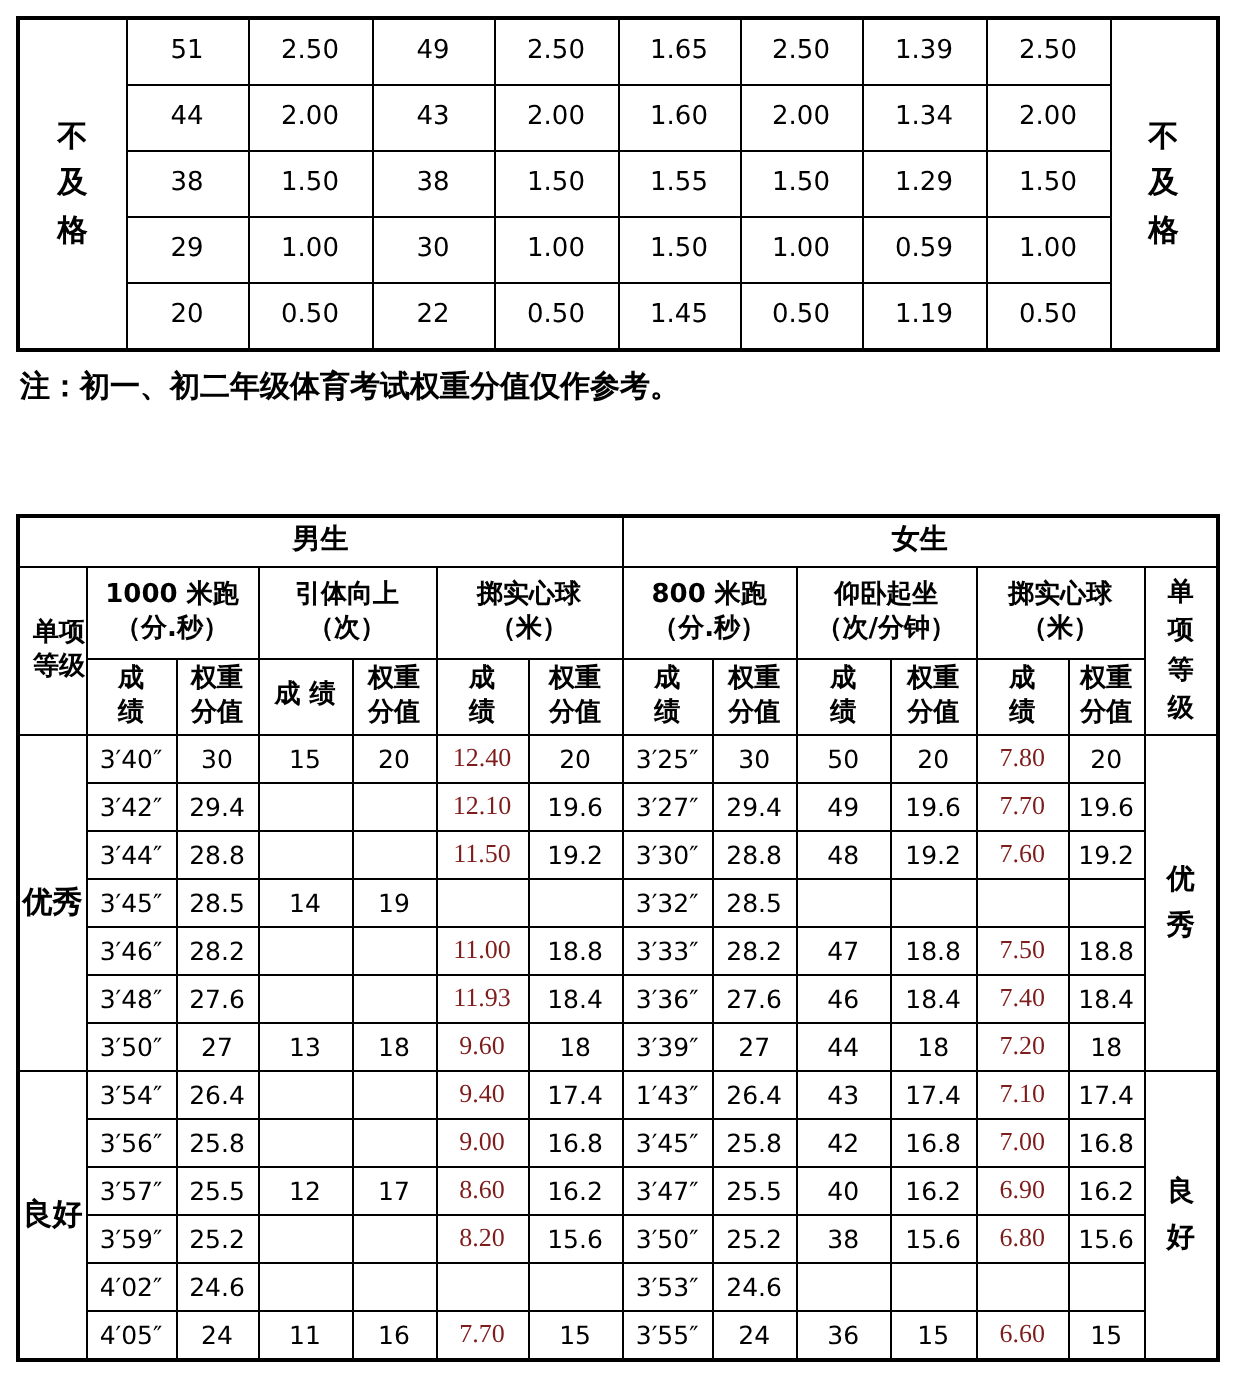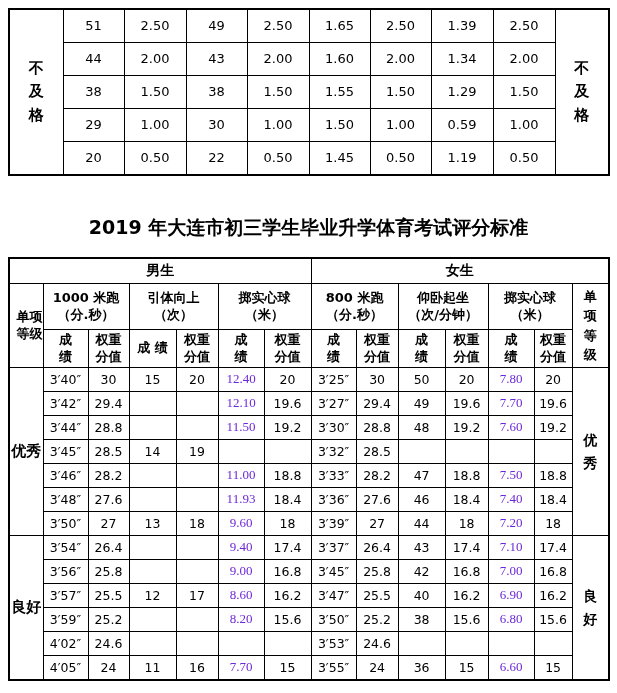--- a/index.html
+++ b/index.html
@@ -40,21 +40,21 @@
   .t2 .gender-row td{height:24px;font-size:14px;}
   .t2 .event-row td{height:45px;font-size:13px;}
   .t2 .sub-row td{height:37px;font-size:13px;}
   .t2 tbody td{height:23px;font-size:12.5px;}
   .t2 .corner{font-size:13px;font-weight:bold;text-align:right;}
   .t2 .corner-vert{font-size:13px;font-weight:bold;line-height:1.5;}
   .t2 .group-label{font-weight:bold;font-size:15px;}
   .t2 .group-label-vert{font-weight:bold;font-size:14px;line-height:1.6;}
   .t2 td.throw-score{
     font-family:"Liberation Serif","DejaVu Serif",serif;
-    color:#6d28d9;font-size:13px;
+    color:#7f1d1d;font-size:13px;
   }
 </style>
 </head>
 <body>
 
 <div class="page">
 
   <table class="t1">
     <colgroup>
       <col style="width:54px">
@@ -121,22 +121,22 @@
           <td>22</td>
           <td>0.50</td>
           <td>1.45</td>
           <td>0.50</td>
           <td>1.19</td>
           <td>0.50</td>
         </tr>
       </tbody>
   </table>
 
-
-  <h2 class="doc-title">2019 年大连市初三学生毕业升学体育考试评分标准</h2>
+  <p class="note">注：初一、初二年级体育考试权重分值仅作参考。</p>
+
 
   <table class="t2">
     <colgroup>
       <col style="width:34px">
         <col style="width:45px">
         <col style="width:41px">
       <col style="width:47px">
         <col style="width:42px">
         <col style="width:46px">
       <col style="width:47px">
@@ -302,21 +302,21 @@
           <td>18</td>
         </tr>
         <tr>
           <td class="group-label" rowspan="6">良好</td>
           <td>3′54″</td>
           <td>26.4</td>
           <td></td>
           <td></td>
           <td class="throw-score">9.40</td>
           <td>17.4</td>
-          <td>3′37″</td>
+          <td>1′43″</td>
           <td>26.4</td>
           <td>43</td>
           <td>17.4</td>
           <td class="throw-score">7.10</td>
           <td>17.4</td>
           <td class="group-label-vert" rowspan="6">良
 好</td>
         </tr>
         <tr>
           <td>3′56″</td>

